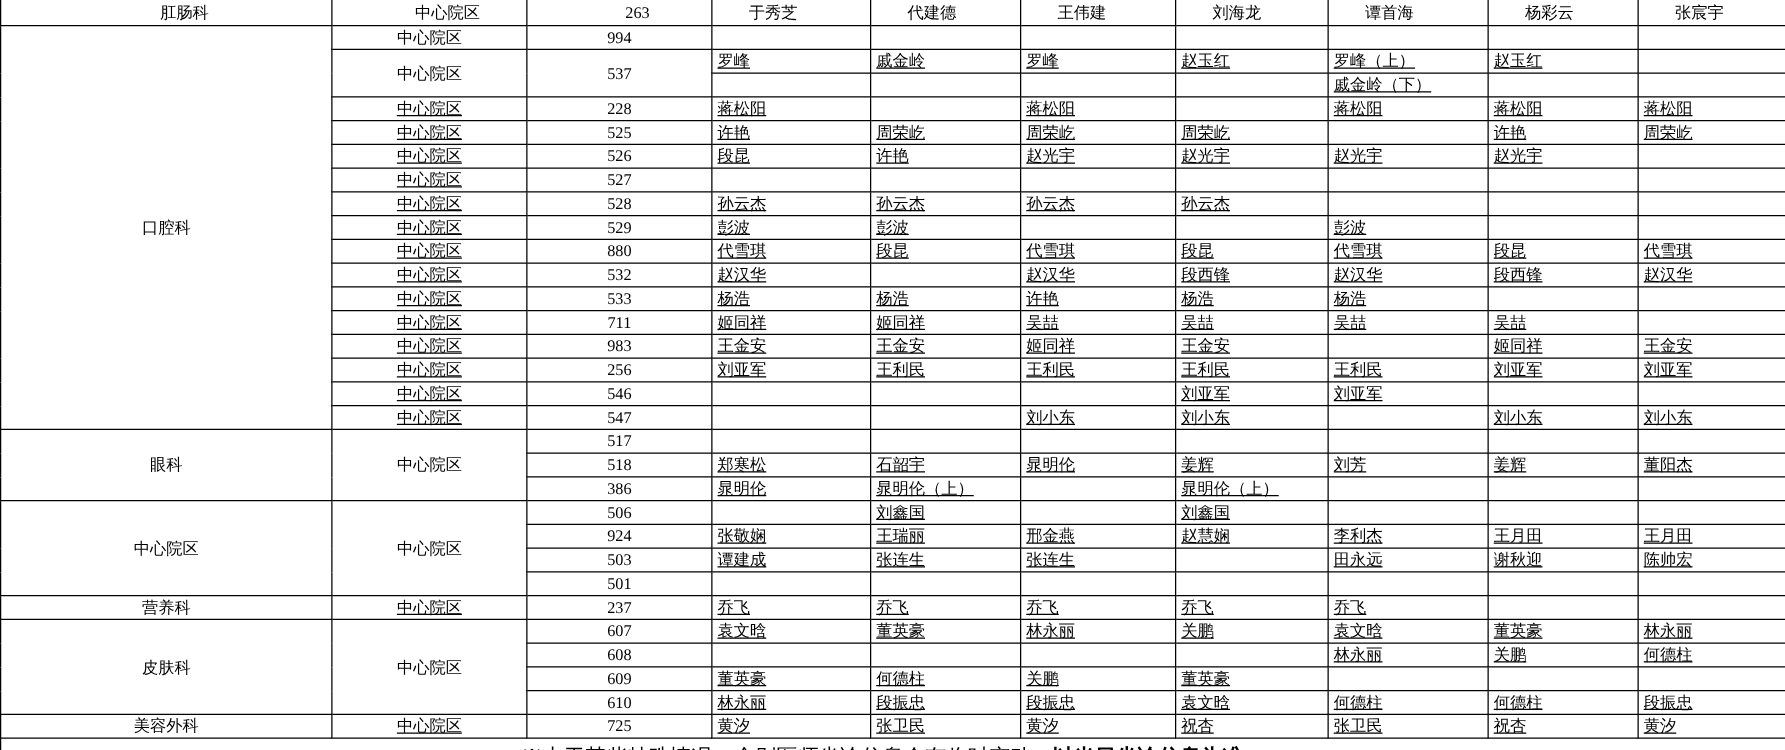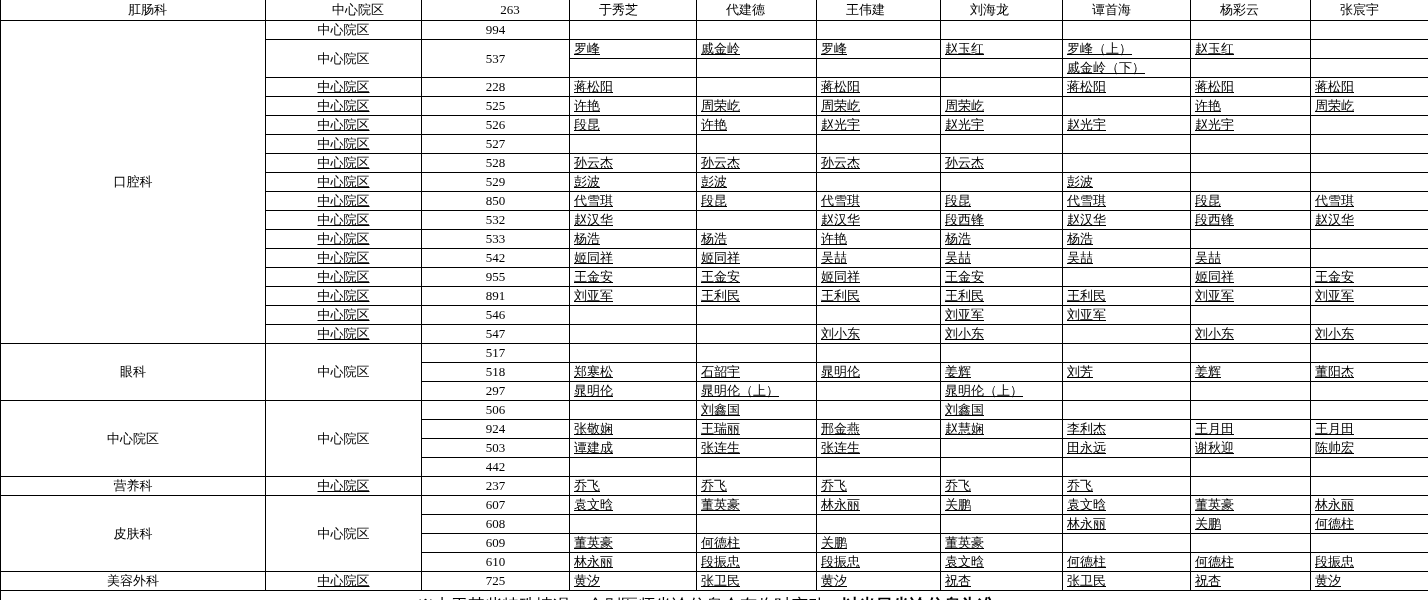--- a/index.html
+++ b/index.html
@@ -145,21 +145,21 @@
         <td class="day u">彭波</td>
         <td class="day u">彭波</td>
         <td class="day"></td>
         <td class="day"></td>
         <td class="day u">彭波</td>
         <td class="day"></td>
         <td class="day"></td>
       </tr>
       <tr>
         <td class="campus u" rowspan="1">中心院区</td>
-        <td class="room" rowspan="1">850</td>
+        <td class="room" rowspan="1">880</td>
         <td class="day u">代雪琪</td>
         <td class="day u">段昆</td>
         <td class="day u">代雪琪</td>
         <td class="day u">段昆</td>
         <td class="day u">代雪琪</td>
         <td class="day u">段昆</td>
         <td class="day u">代雪琪</td>
       </tr>
       <tr>
         <td class="campus u" rowspan="1">中心院区</td>
@@ -178,43 +178,43 @@
         <td class="day u">杨浩</td>
         <td class="day u">杨浩</td>
         <td class="day u">许艳</td>
         <td class="day u">杨浩</td>
         <td class="day u">杨浩</td>
         <td class="day"></td>
         <td class="day"></td>
       </tr>
       <tr>
         <td class="campus u" rowspan="1">中心院区</td>
-        <td class="room" rowspan="1">542</td>
+        <td class="room" rowspan="1">711</td>
         <td class="day u">姬同祥</td>
         <td class="day u">姬同祥</td>
         <td class="day u">吴喆</td>
         <td class="day u">吴喆</td>
         <td class="day u">吴喆</td>
         <td class="day u">吴喆</td>
         <td class="day"></td>
       </tr>
       <tr>
         <td class="campus u" rowspan="1">中心院区</td>
-        <td class="room" rowspan="1">955</td>
+        <td class="room" rowspan="1">983</td>
         <td class="day u">王金安</td>
         <td class="day u">王金安</td>
         <td class="day u">姬同祥</td>
         <td class="day u">王金安</td>
         <td class="day"></td>
         <td class="day u">姬同祥</td>
         <td class="day u">王金安</td>
       </tr>
       <tr>
         <td class="campus u" rowspan="1">中心院区</td>
-        <td class="room" rowspan="1">891</td>
+        <td class="room" rowspan="1">256</td>
         <td class="day u">刘亚军</td>
         <td class="day u">王利民</td>
         <td class="day u">王利民</td>
         <td class="day u">王利民</td>
         <td class="day u">王利民</td>
         <td class="day u">刘亚军</td>
         <td class="day u">刘亚军</td>
       </tr>
       <tr>
         <td class="campus u" rowspan="1">中心院区</td>
@@ -254,21 +254,21 @@
         <td class="room" rowspan="1">518</td>
         <td class="day u">郑寒松</td>
         <td class="day u">石韶宇</td>
         <td class="day u">晁明伦</td>
         <td class="day u">姜辉</td>
         <td class="day u">刘芳</td>
         <td class="day u">姜辉</td>
         <td class="day u">董阳杰</td>
       </tr>
       <tr>
-        <td class="room" rowspan="1">297</td>
+        <td class="room" rowspan="1">386</td>
         <td class="day u">晁明伦</td>
         <td class="day u">晁明伦（上）</td>
         <td class="day"></td>
         <td class="day u">晁明伦（上）</td>
         <td class="day"></td>
         <td class="day"></td>
         <td class="day"></td>
       </tr>
       <tr>
         <td class="dept" rowspan="4">中心院区</td>
@@ -296,21 +296,21 @@
         <td class="room" rowspan="1">503</td>
         <td class="day u">谭建成</td>
         <td class="day u">张连生</td>
         <td class="day u">张连生</td>
         <td class="day"></td>
         <td class="day u">田永远</td>
         <td class="day u">谢秋迎</td>
         <td class="day u">陈帅宏</td>
       </tr>
       <tr>
-        <td class="room" rowspan="1">442</td>
+        <td class="room" rowspan="1">501</td>
         <td class="day"></td>
         <td class="day"></td>
         <td class="day"></td>
         <td class="day"></td>
         <td class="day"></td>
         <td class="day"></td>
         <td class="day"></td>
       </tr>
       <tr>
         <td class="dept" rowspan="1">营养科</td>

